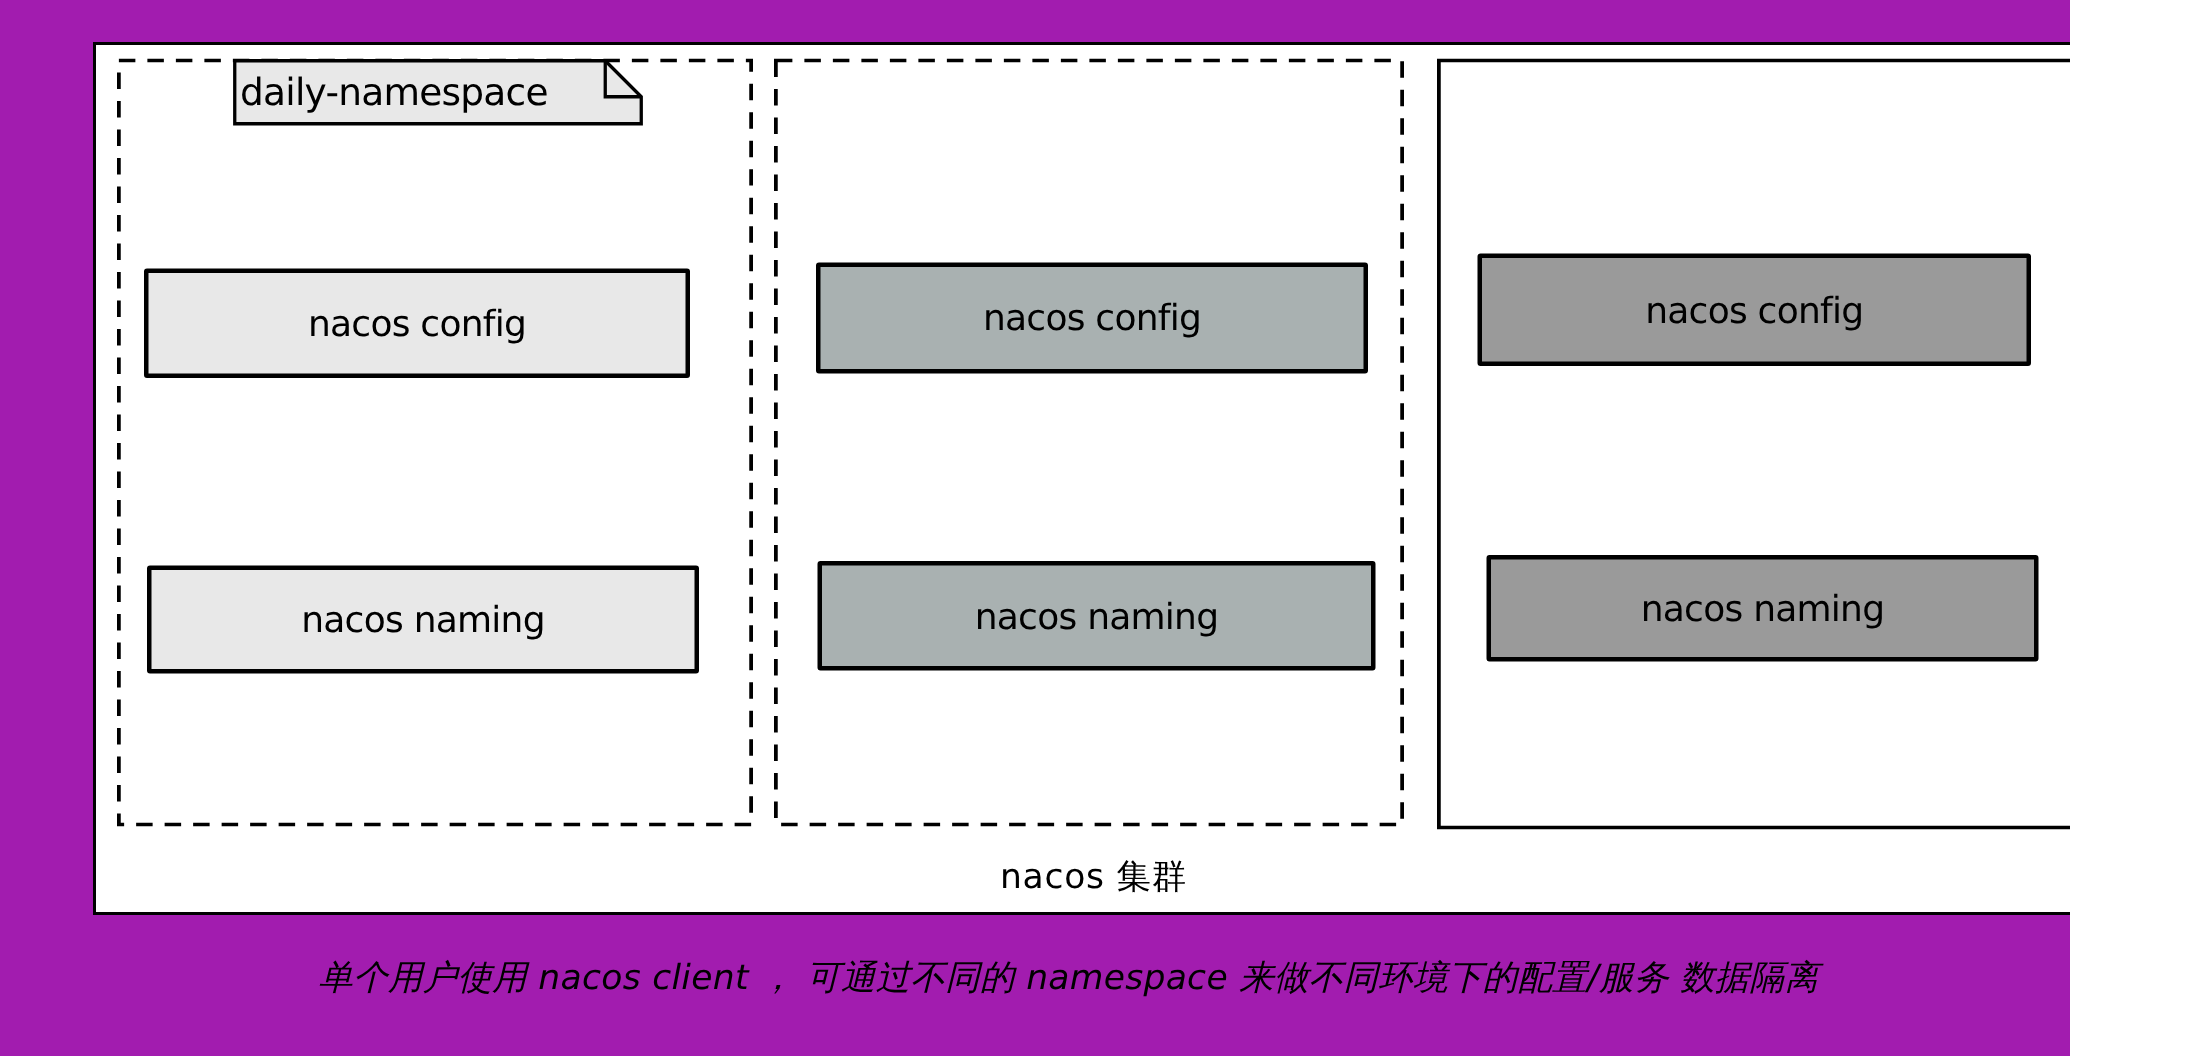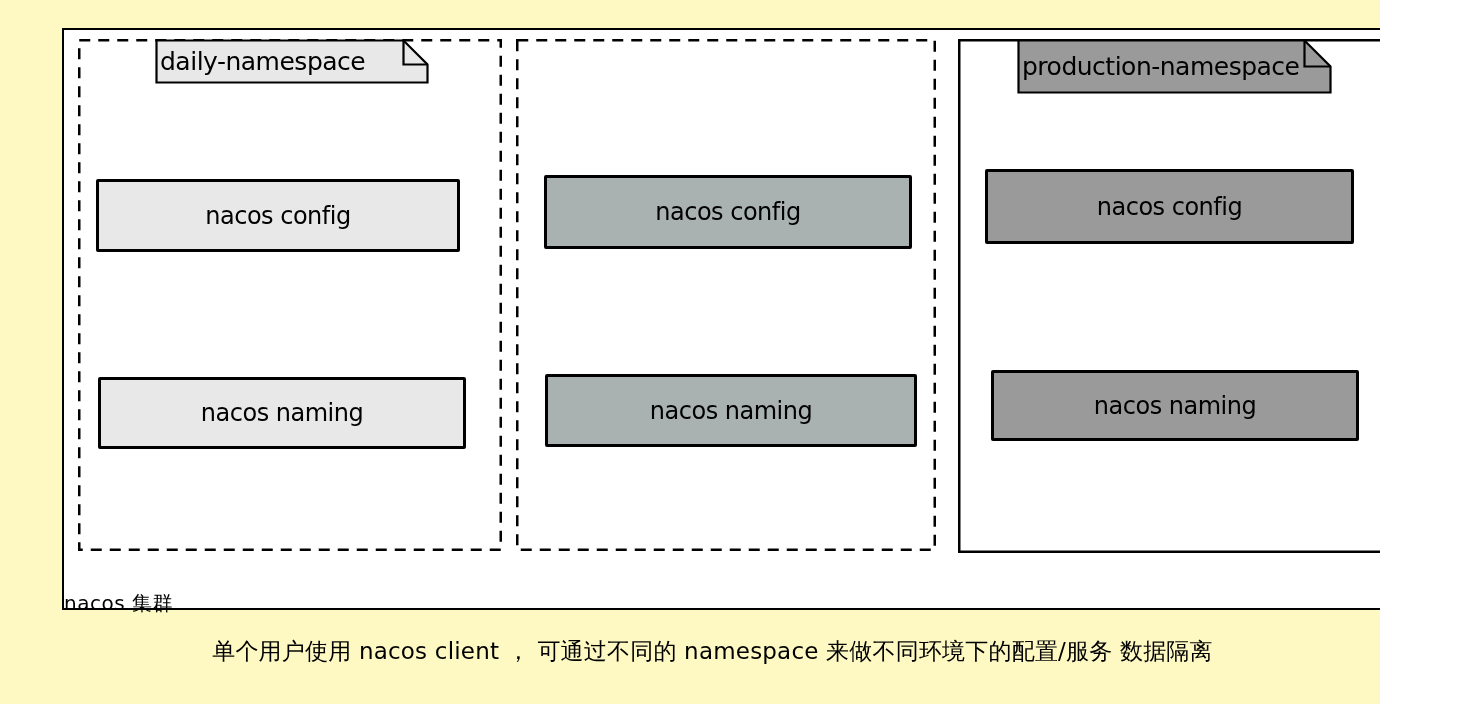--- a/index.html
+++ b/index.html
@@ -5,21 +5,21 @@
   * { margin: 0; padding: 0; box-sizing: border-box; }
   html, body { background: #ffffff; }
   body {
     font-family: "DejaVu Sans", "Liberation Sans", sans-serif;
     color: #000000;
   }
   .canvas {
     position: relative;
     width: 1380px;
     height: 704px;
-    background: #fef9c3;
+    background: #a21caf;
     overflow: hidden;
   }
   .outer-box {
     position: absolute;
     left: 62px; top: 28px;
     width: 1334px; height: 582px;
     border: 2.5px solid #000000;
     background: #ffffff;
   }
   .ns {
@@ -63,33 +63,34 @@
     letter-spacing: -0.5px;
   }
   .ns-daily .comp-config { left: 18px; top: 140px; width: 364px; height: 73px; }
   .ns-daily .comp-naming { left: 20px; top: 338px; width: 368px; height: 72px; }
   .ns-beta  .comp-config { left: 28px; top: 136px; width: 368px; height: 74px; }
   .ns-beta  .comp-naming { left: 29px; top: 335px; width: 372px; height: 73px; }
   .ns-prod  .comp-config { left: 27px; top: 130px; width: 369px; height: 75px; }
   .ns-prod  .comp-naming { left: 33px; top: 331px; width: 368px; height: 71px; }
   .cluster-label {
     position: absolute;
-    left: 0; top: 560px;
+    left: 0; top: 539px;
     width: 100%;
-    text-align: left;
-    font-size: 20px;
+    text-align: center;
+    font-size: 23px;
     letter-spacing: 0.5px;
   }
   .caption {
     position: absolute;
     left: 0; top: 636px;
     width: 1425px;
     text-align: center;
     font-size: 23px;
     letter-spacing: 0.2px;
+    font-style: italic;
   }
 </style>
 </head>
 <body>
 
 <div class="canvas">
 
   <div class="outer-box">
 
     <div class="ns ns-daily">
@@ -120,27 +121,20 @@
       </div>
       <div class="comp-box comp-naming" style="background-color: rgb(169, 177, 177);">
         <span>nacos naming</span>
       </div>
     </div>
 
     <div class="ns ns-prod">
       <svg class="ns-border-svg" width="425" height="514" viewBox="0 0 425 514">
         <rect x="1.25" y="1.25" width="422.5" height="511.5" fill="none" stroke="#000000" stroke-width="2.5"></rect>
       </svg>
-      <div class="note note-prod">
-        <svg width="315" height="55" viewBox="0 0 315 55">
-          <polygon points="1.5,1.5 287.5,1.5 313.5,27.5 313.5,53.5 1.5,53.5" stroke="#000000" stroke-width="2.2" fill="#9a9a9a"></polygon>
-          <path d="M287.5,1.5 L287.5,27.5 L313.5,27.5" fill="none" stroke="#000000" stroke-width="2.2"></path>
-        </svg>
-        <div class="note-label">production-namespace</div>
-      </div>
       <div class="comp-box comp-config" style="background-color: rgb(154, 154, 154);">
         <span>nacos config</span>
       </div>
       <div class="comp-box comp-naming" style="background-color: rgb(154, 154, 154);">
         <span>nacos naming</span>
       </div>
     </div>
 
     <div class="cluster-label">nacos 集群</div>
   </div>

